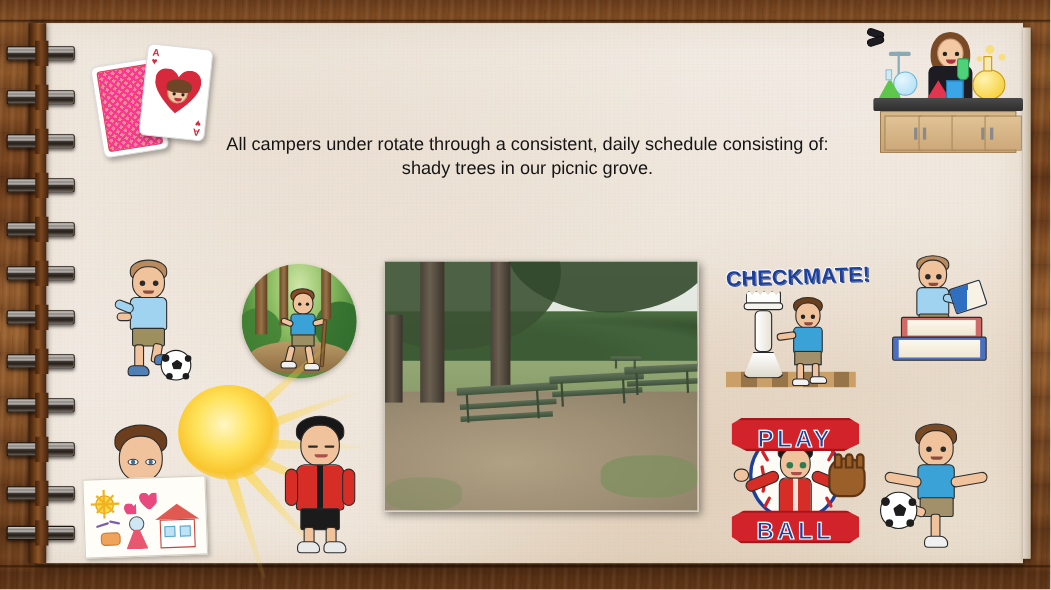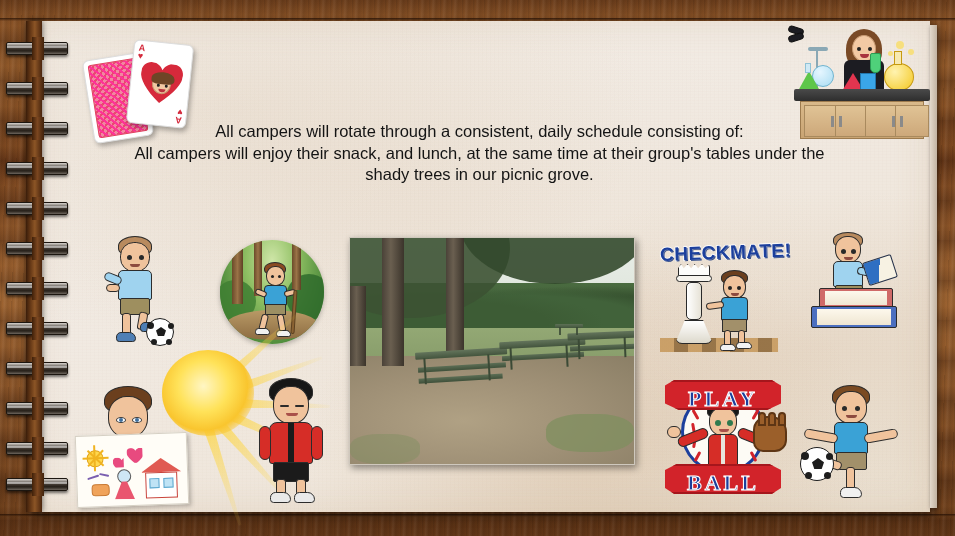--- a/index.html
+++ b/index.html
@@ -292,21 +292,21 @@
   .pb-ribbon{
     position:absolute; height:30px; background:#d2232a;
     border-top:2px solid #a5161c; border-bottom:2px solid #a5161c;
   }
   .pb-ribbon.top{ left:2px; top:8px; width:116px;
     clip-path: polygon(0 18%,8% 0,92% 0,100% 18%,100% 78%,88% 100%,12% 100%,0 78%); }
   .pb-ribbon.bot{ left:2px; bottom:4px; width:116px;
     clip-path: polygon(0 20%,10% 0,90% 0,100% 20%,100% 80%,92% 100%,8% 100%,0 80%); }
   .pb-word{ position:absolute; width:100%; text-align:center; color:#1c3f9c;
     font-weight:bold; font-size:22px; letter-spacing:3px;
-    -webkit-text-stroke:1px #fff; text-shadow:0 0 1px #fff;font-family:Liberation Serif, serif; }
+    -webkit-text-stroke:1px #fff; text-shadow:0 0 1px #fff; }
   .glove{ position:absolute; right:-4px; top:44px; width:34px; height:36px;
     background:#9b5f2a; border:2px solid #5e3615; border-radius:14px 16px 12px 10px;}
   .glove .f{ position:absolute; top:-6px; width:8px; height:14px;
     background:#9b5f2a; border:2px solid #5e3615; border-radius:5px 5px 0 0;}
 </style>
 </head>
 <body>
 
 <div id="slide">
 
@@ -364,22 +364,21 @@
         <div class="gap"></div>
       </div>
     <div class="ring" style="top:452px">
         <div class="bar"></div>
         <div class="gap"></div>
       </div>
   </div>
 
 
   <div id="bodytext">
-    <div>All campers will rotate through a consistent, daily schedule consisting of:</div>
-    <div>All campers will enjoy their snack, and lunch, at the same time at their group's tables under the</div>
+    <div>All campers under rotate through a consistent, daily schedule consisting of:</div>
     <div>shady trees in our picnic grove.</div>
   </div>
 
   <div class="art" id="cards">
     <div class="card" id="card-back">
       <div class="patt"></div>
     </div>
     <div class="card" id="card-front">
       <div class="cor tl">
         <span>A</span><br><span>♥</span>

